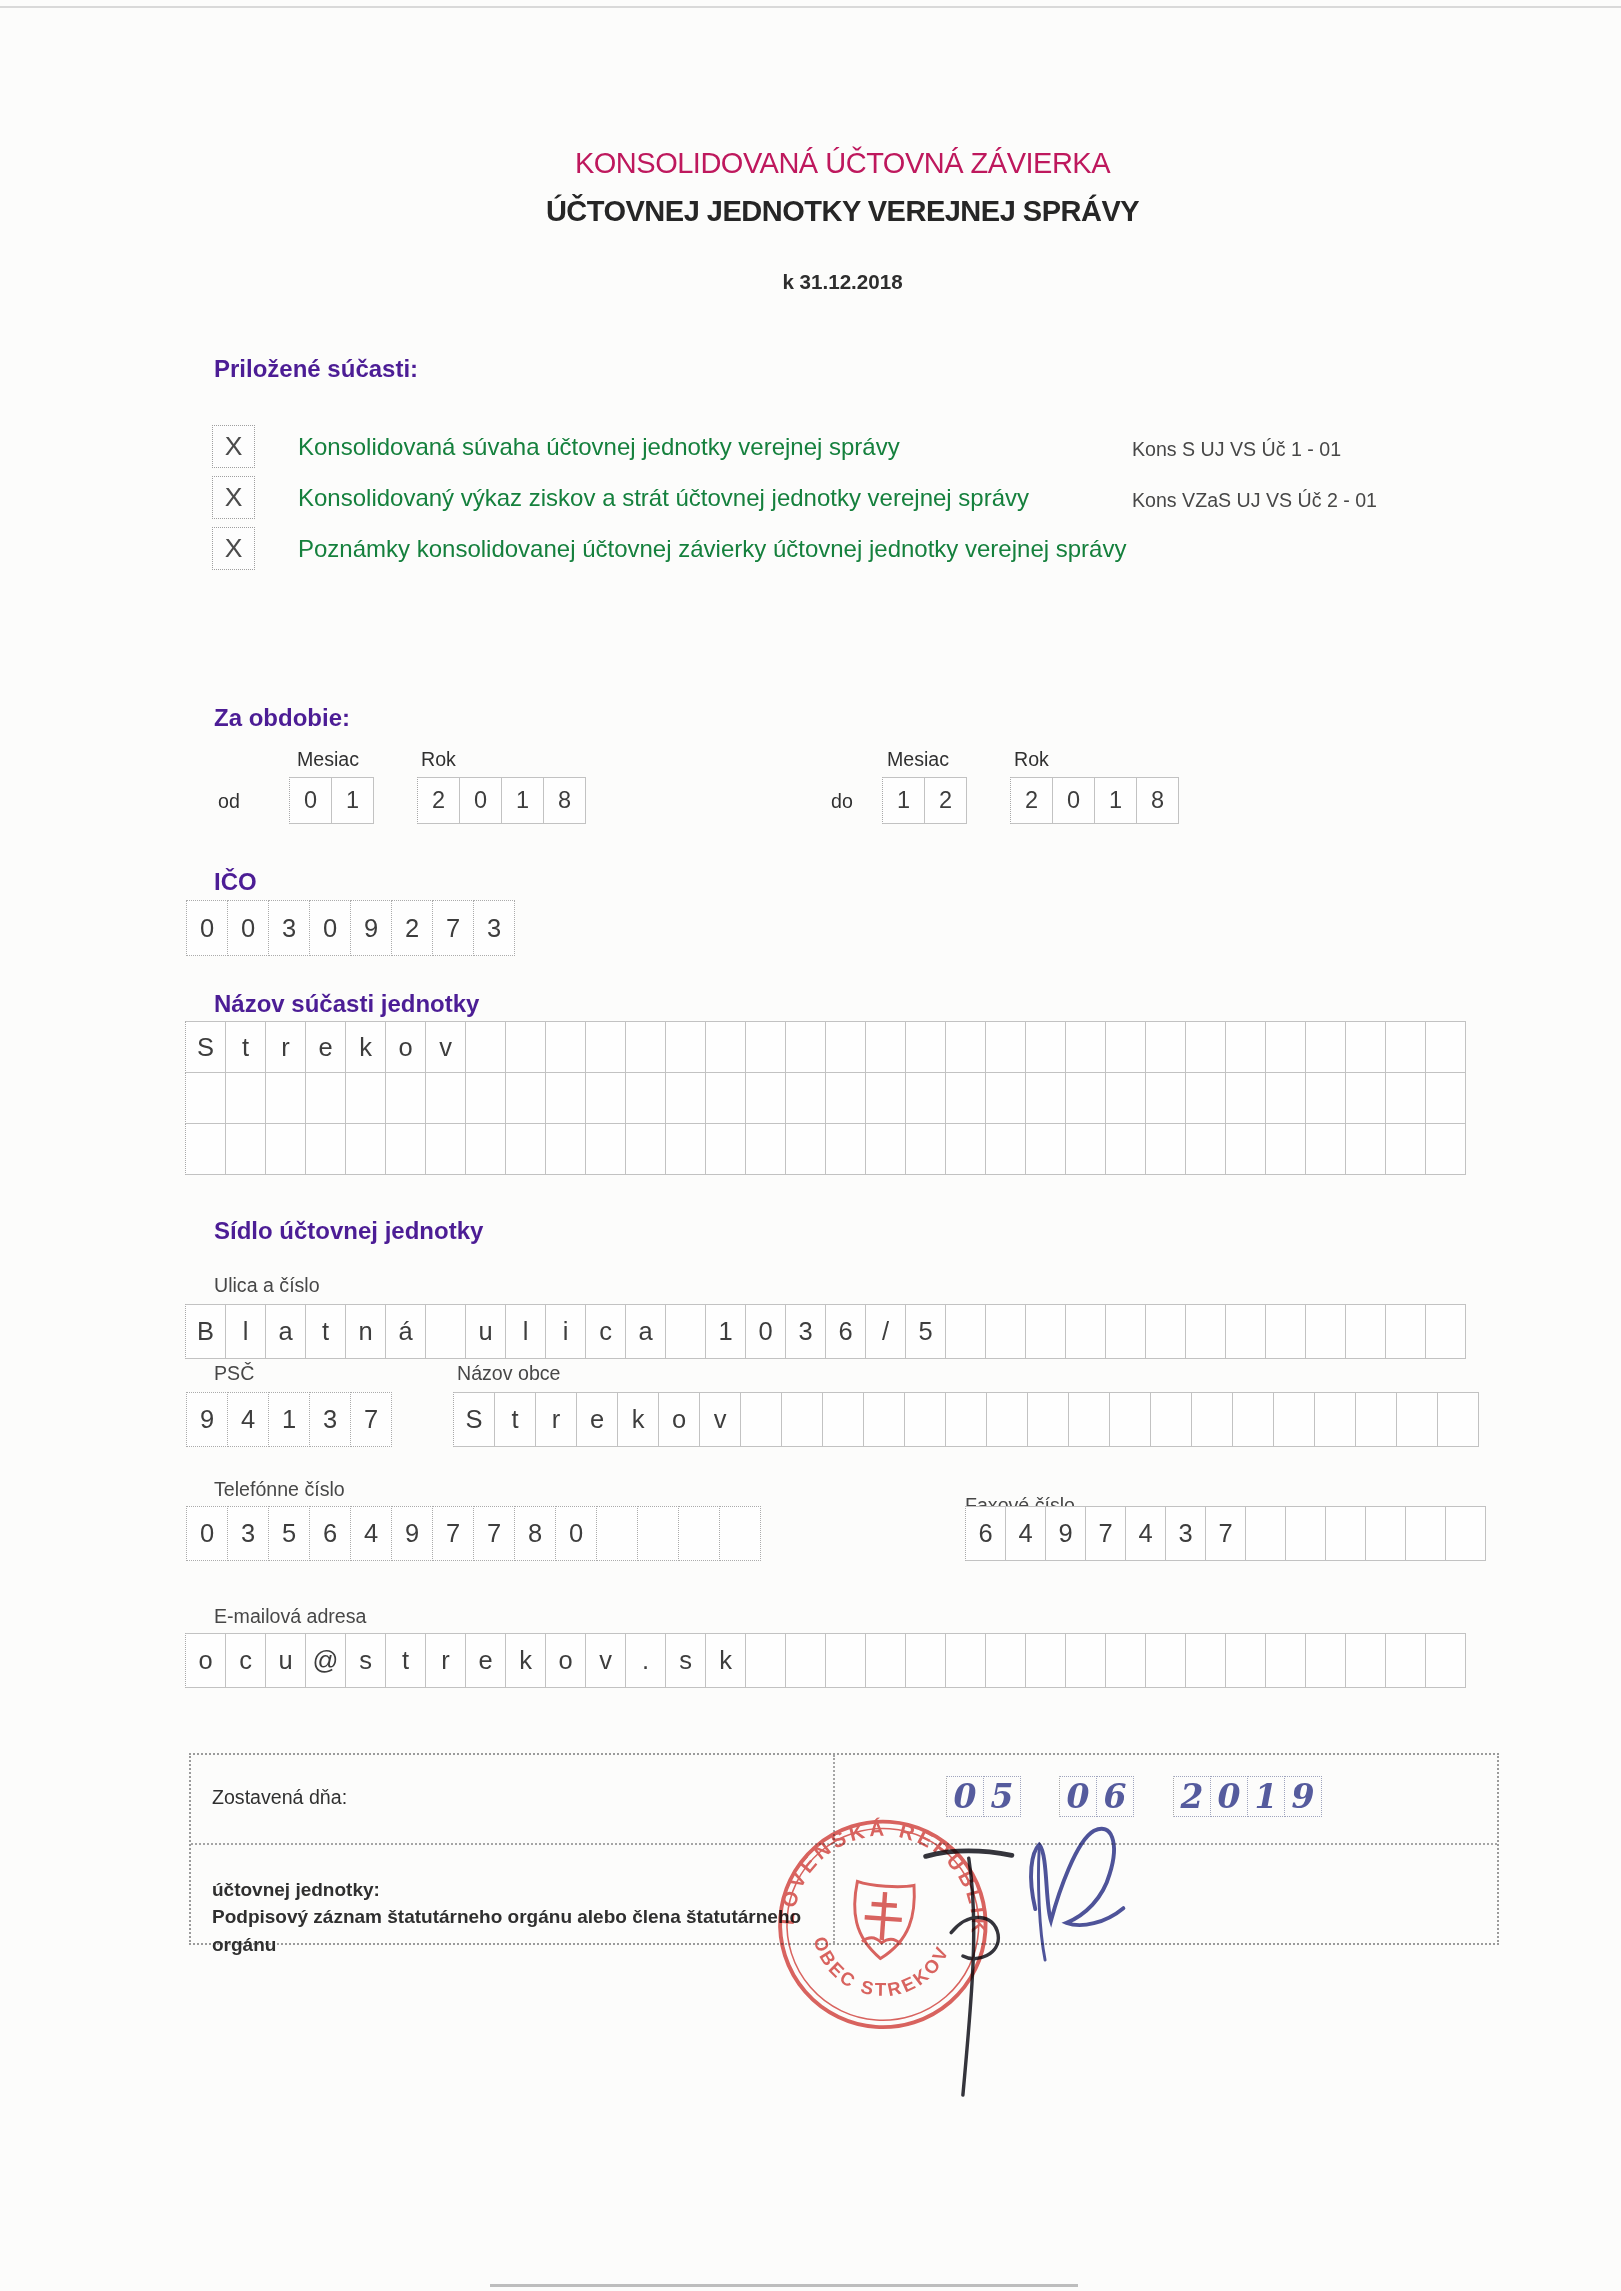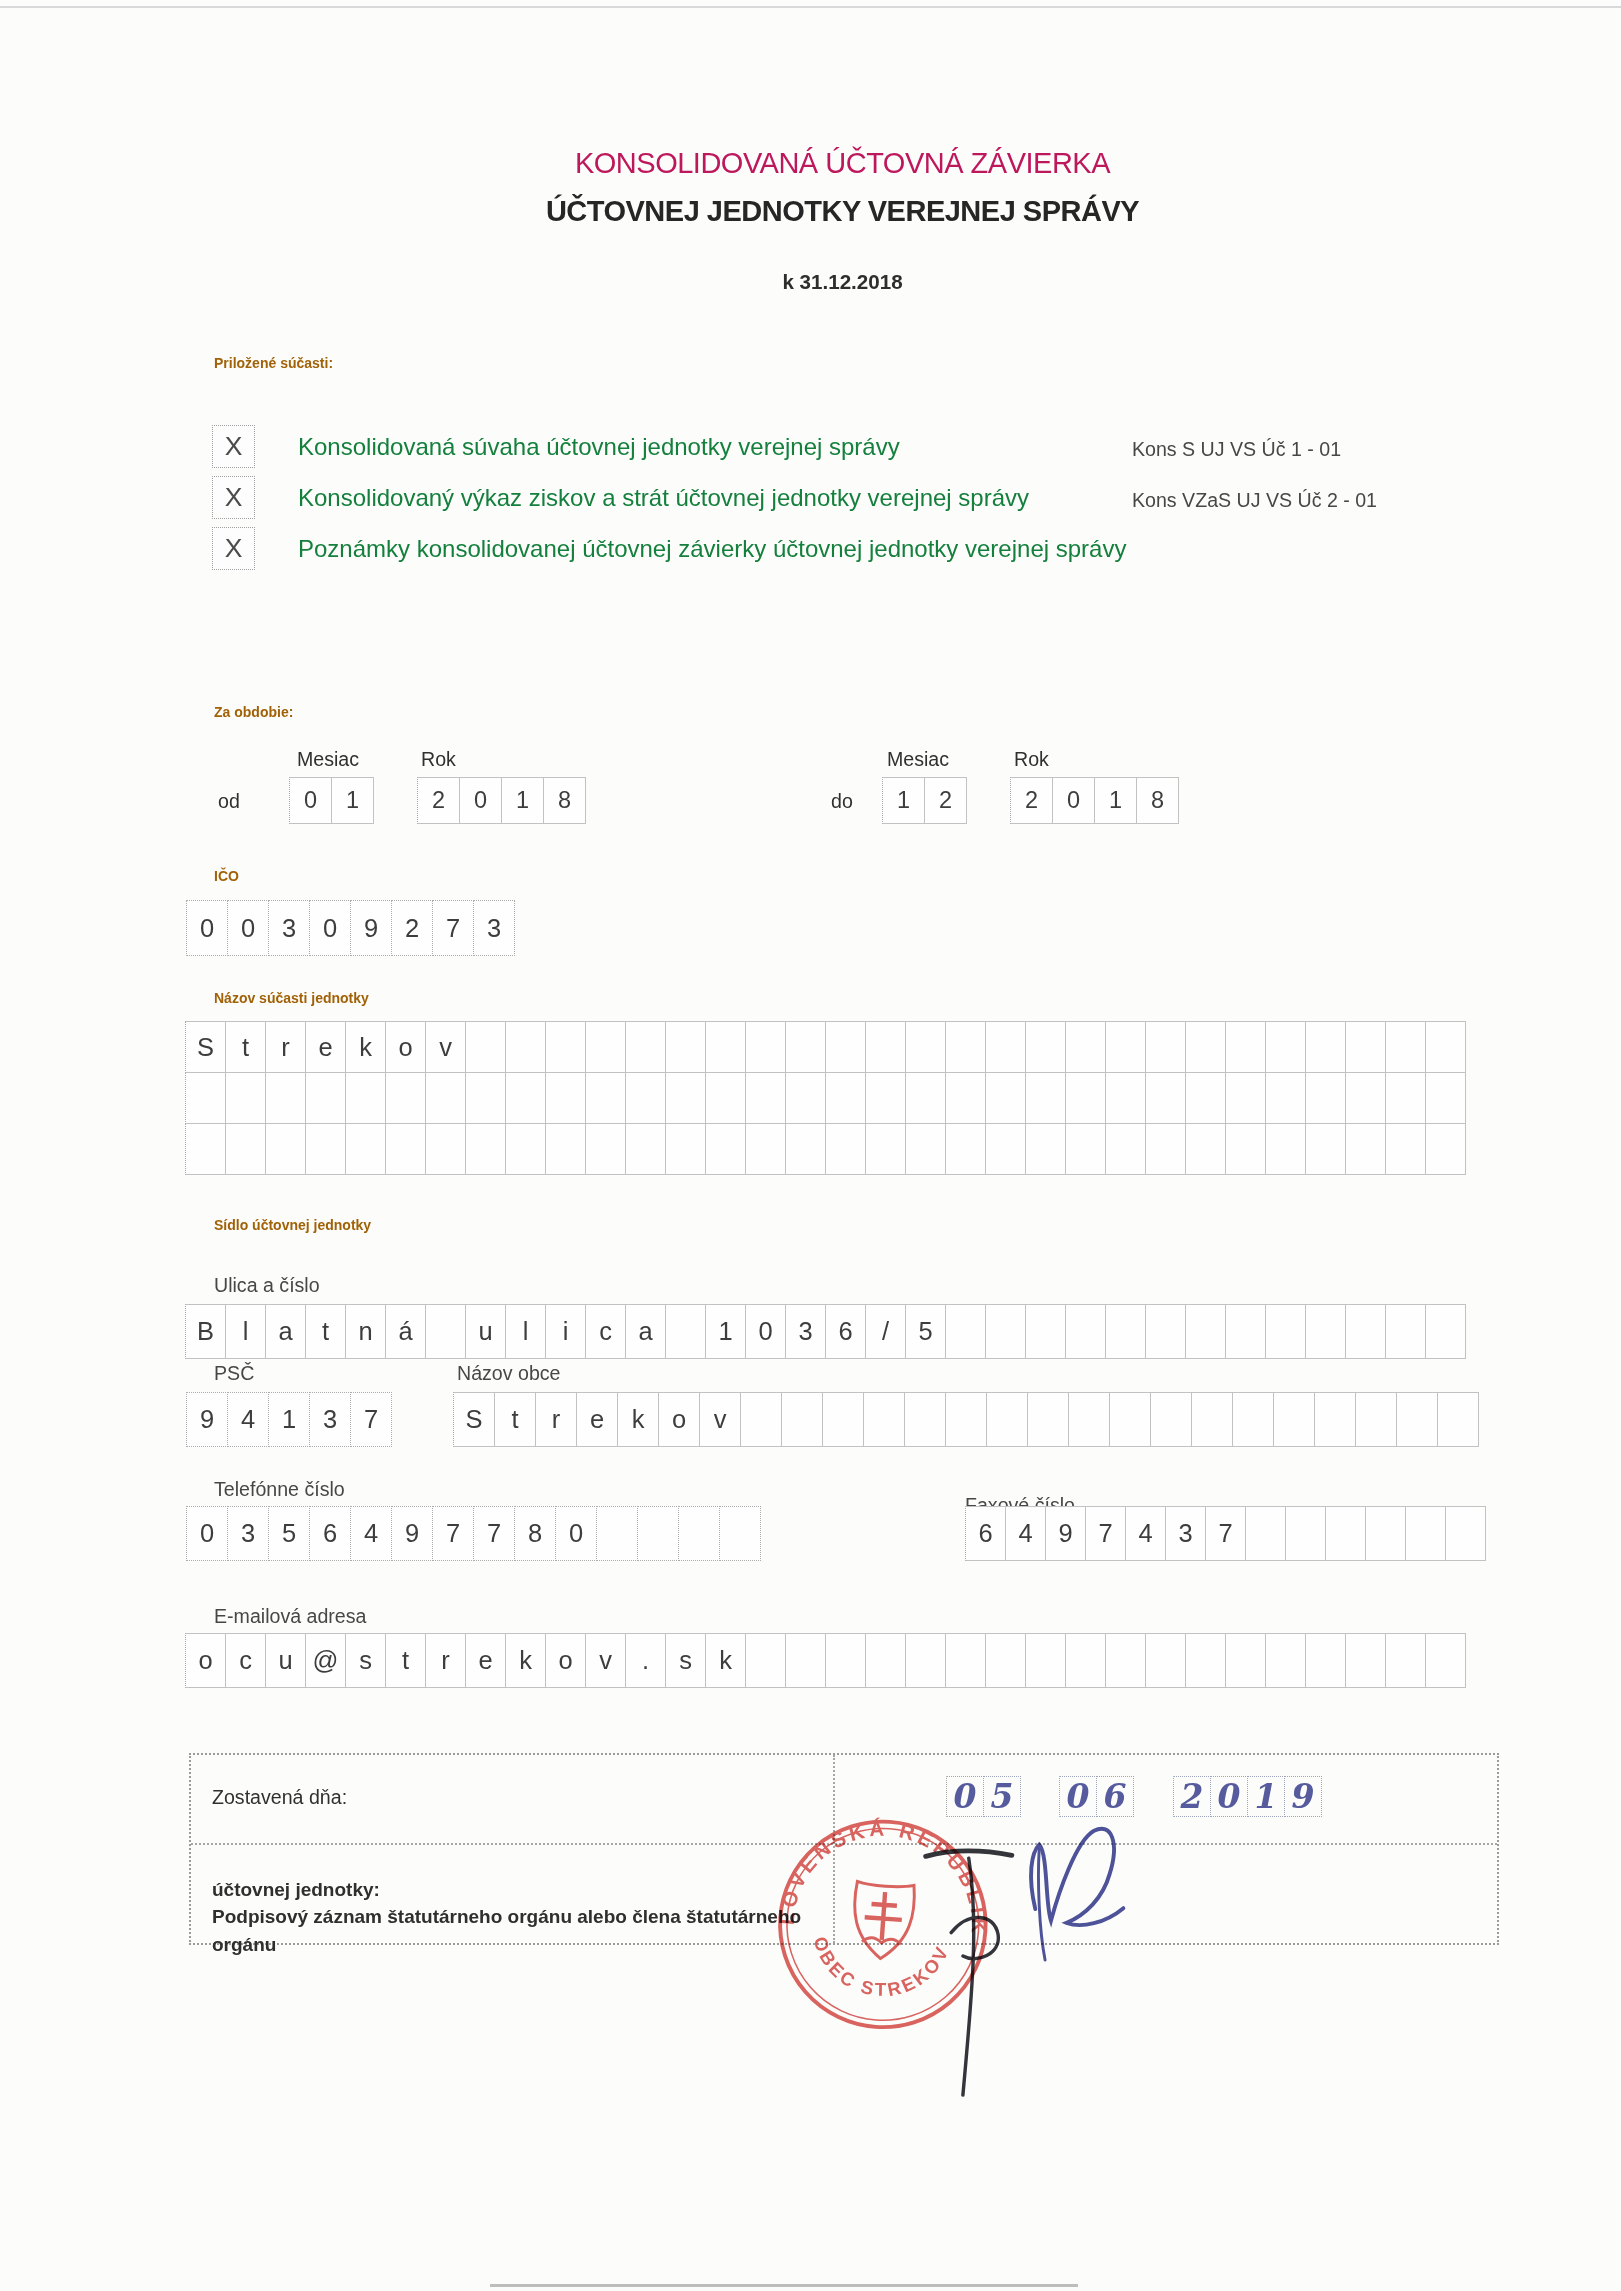--- a/index.html
+++ b/index.html
@@ -8,21 +8,21 @@
     background:#fcfcfb; overflow:hidden;
     font-family:"Liberation Sans", sans-serif; color:#2b2b2b;
   }
   .abs { position:absolute; }
   .scanline { position:absolute; background:#d9d9d9; }
 
   
   .title1 { font-size:29px; font-weight:normal; letter-spacing:-0.5px; color:#be185d; }
   .title2 { font-size:29px; font-weight:bold; letter-spacing:-0.5px; color:#262626; margin-top:14.7px; }
   .titledate { font-size:20.6px; font-weight:bold; margin-top:42px; color:#2e2e2e; }
-  .hb22 { font-size:14px; font-weight:bold; color:#a16207; }
+  .hb22 { font-size:24px; font-weight:bold; color:#4c1d95; }
   .hb21 { font-size:24px; font-weight:normal; color:#15803d; }
   .hb20 { font-size:19.6px; font-weight:normal; color:#303030; }
   .r20  { font-size:19.6px; color:#474747; }
 
   
   .grid { position:absolute; display:flex; }
   .grid .cell {
     width:var(--cw,41px); height:var(--ch,54px);
     border:1px solid #c2c2c2; margin-left:-1px; box-sizing:border-box;
     display:flex; align-items:center; justify-content:center;

